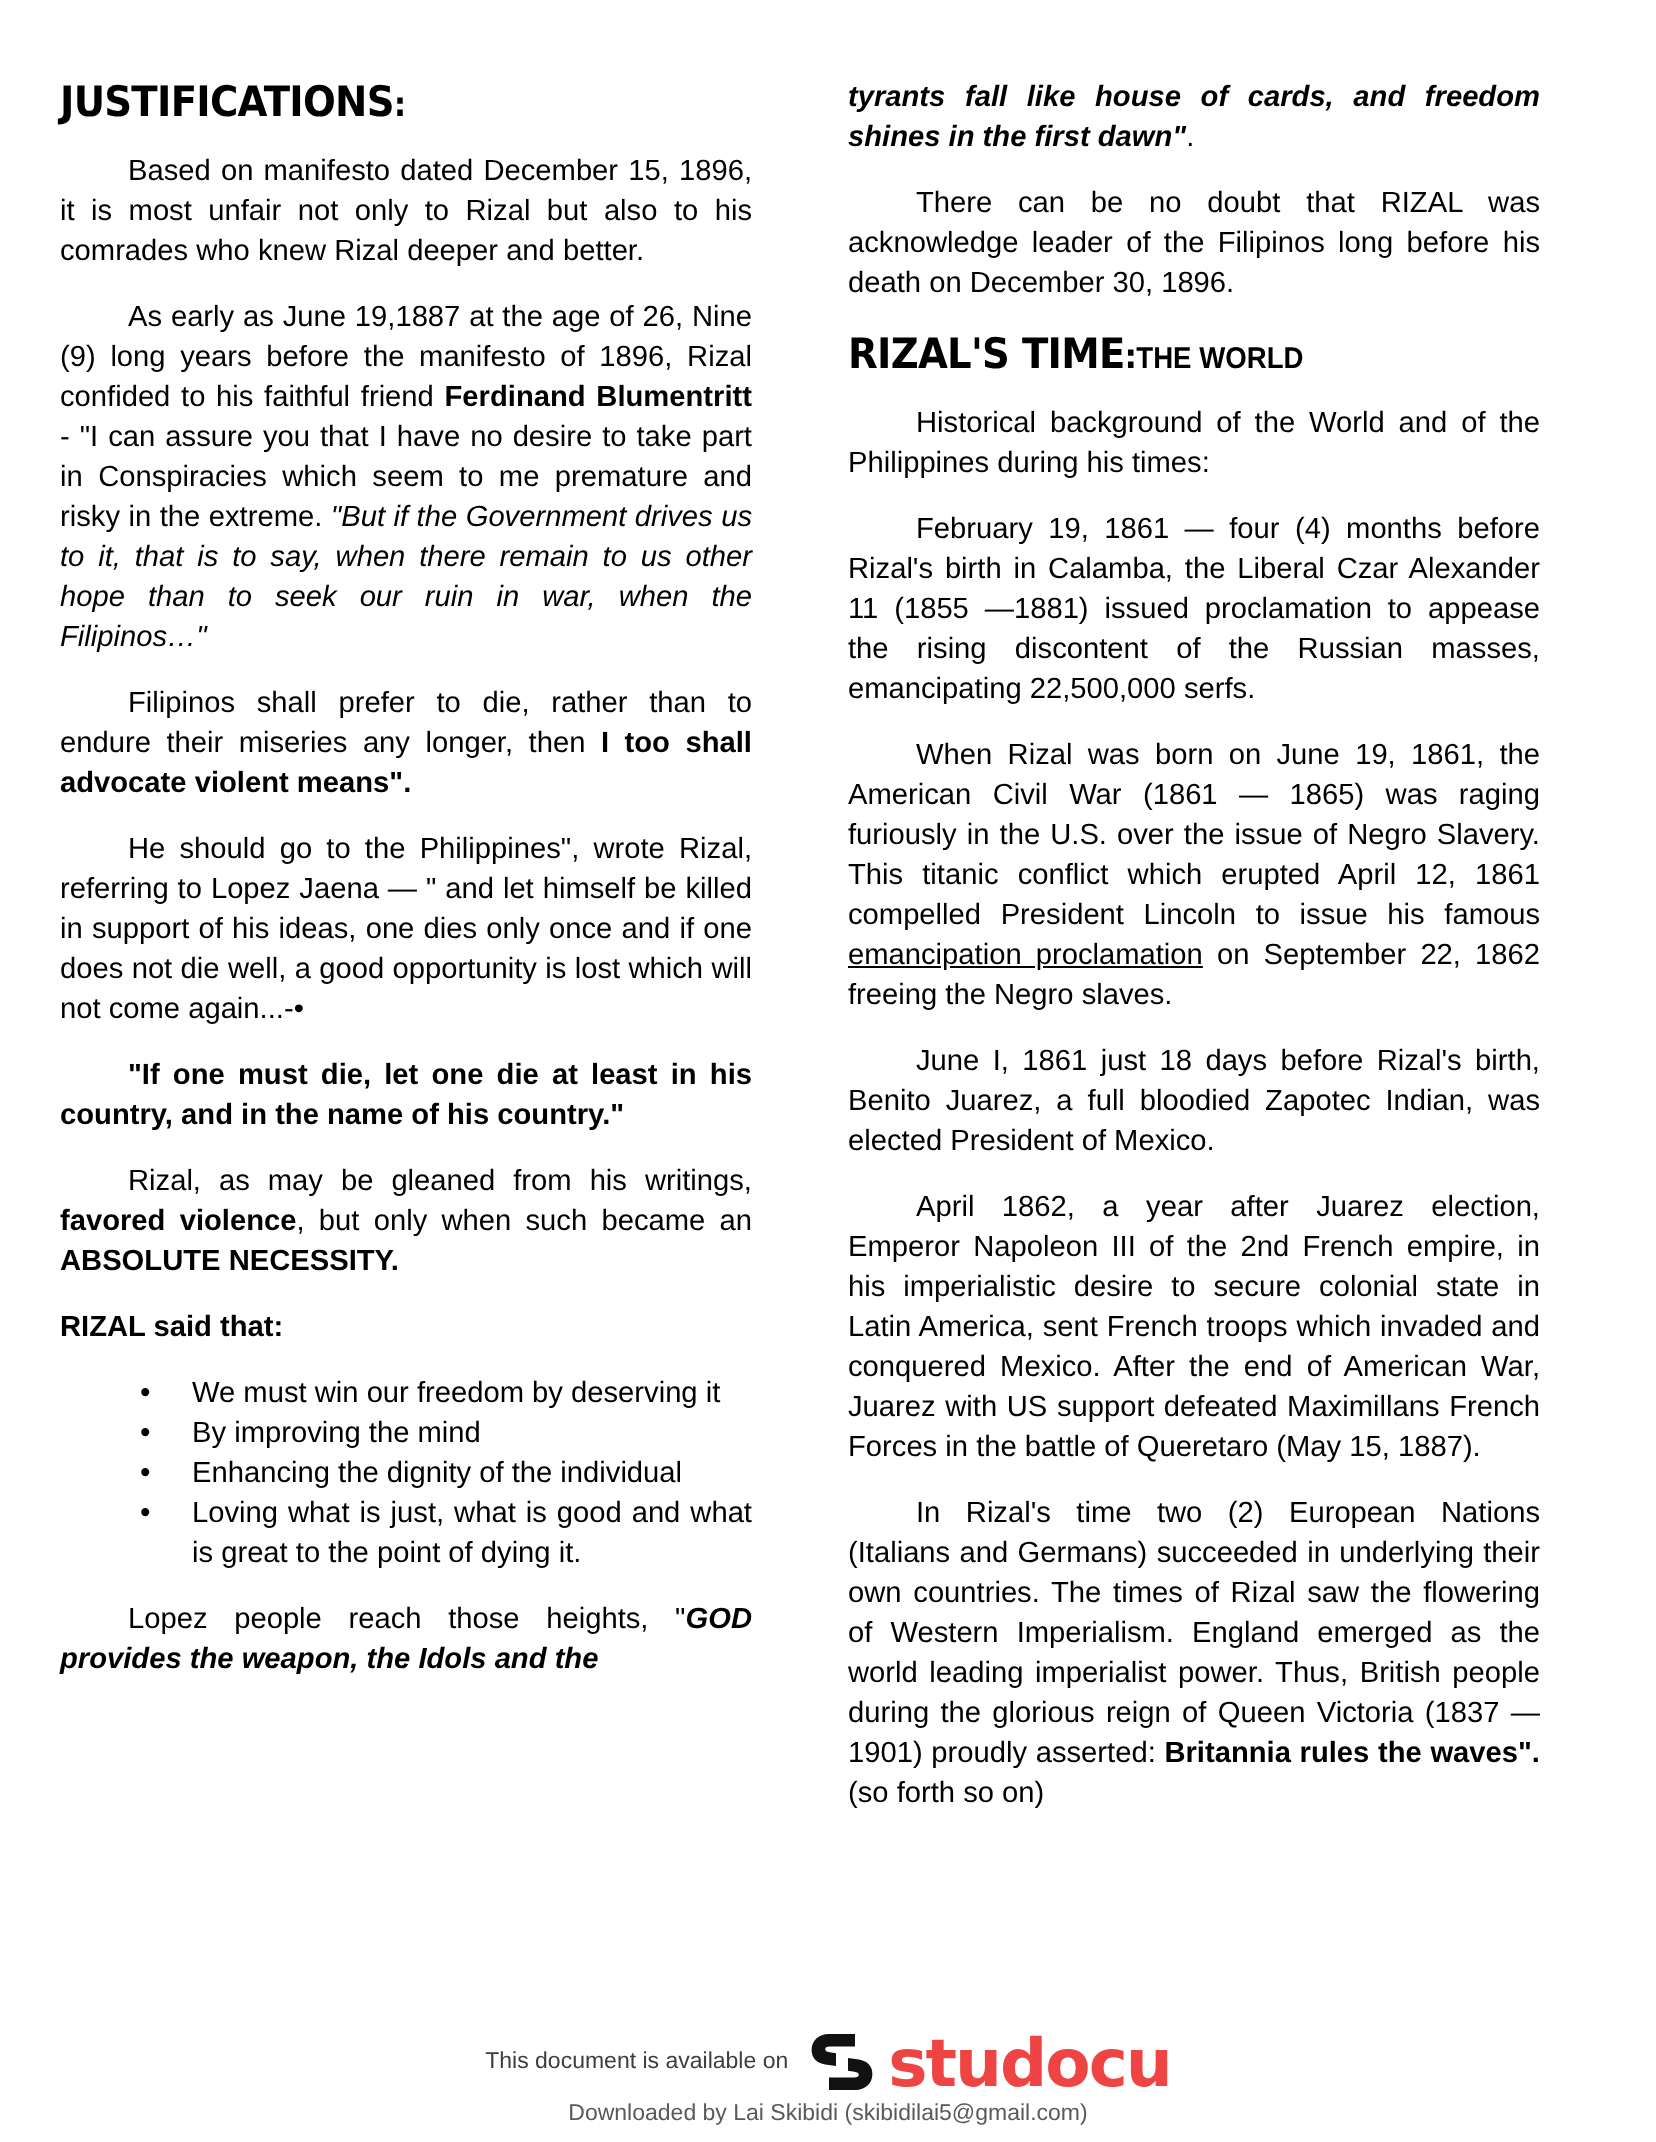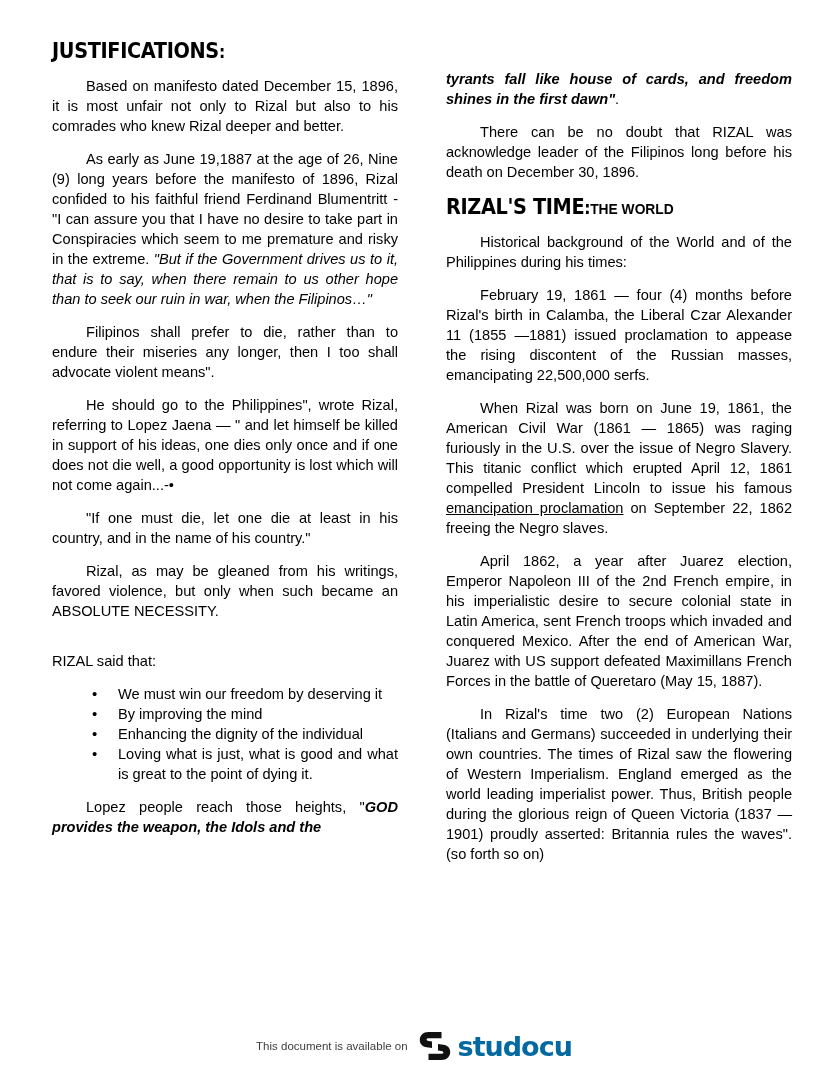--- a/index.html
+++ b/index.html
@@ -16,21 +16,21 @@
     overflow: hidden;
   }
   .page {
     position: absolute;
     left: 0; top: 0;
     width: 828px;
     height: 1071px;
   }
   .columns {
     position: absolute;
-    left: 52px;
+    left: 30px;
     top: 40px;
     width: 740px;
     height: 985px;
     display: flex;
     gap: 48px;
   }
   .col {
     width: 346px;
     position: relative;
   }
@@ -57,23 +57,22 @@
   p.para {
     margin: 0 0 13px 0;
     font-size: 14.6px;
     line-height: 1.37;
     text-align: justify;
     text-indent: 34px;
     word-spacing: 0px;
   }
   p.para.noindent {
     text-indent: 0;
-    margin-top: 30px;
-  }
-  b, .b { font-weight: normal; }
+  }
+  b, .b { font-weight: bold; }
   i, .i { font-style: italic; }
   .bi { font-weight: bold; font-style: italic; }
   .u { text-decoration: underline; }
   ul.bullets {
     margin: 2px 0 13px 0;
     padding-left: 40px;
     list-style: none;
   }
   ul.bullets li {
     font-size: 14.6px;
@@ -112,24 +111,24 @@
   }
   .logo {
     display: flex;
     align-items: center;
     gap: 6px;
   }
   .logo svg { display: block; }
   .logo-word {
     font-family: "DejaVu Sans", sans-serif;
     font-weight: bold;
-    font-size: 27px;
+    font-size: 33px;
     letter-spacing: -1px;
     line-height: 1;
-    color: #0369a1;
+    color: #ef4444;
   }
   .downloaded {
     font-size: 11.5px;
     color: #5a5a5a;
     margin-top: 3px;
   }
 </style>
 </head>
 <body>
 
@@ -174,35 +173,37 @@
       <p class="para" style="">There can be no doubt that RIZAL was acknowledge leader of the Filipinos long before his death on December 30, 1896.</p>
 
       <h1 class="section-head" style="margin-bottom:14px;"><span>RIZAL'S TIME</span><span class="colon">:</span><span class="sub">THE WORLD</span></h1>
 
       <p class="para">Historical background of the World and of the Philippines during his times:</p>
 
       <p class="para">February 19, 1861 — four (4) months before Rizal's birth in Calamba, the Liberal Czar Alexander 11 (1855 —1881) issued proclamation to appease the rising discontent of the Russian masses, emancipating 22,500,000 serfs.</p>
 
       <p class="para"><span>When Rizal was born on June 19, 1861, the American Civil War (1861 — 1865) was raging furiously in the U.S. over the issue of Negro Slavery. This titanic conflict which erupted April 12, 1861 compelled President Lincoln to issue his famous </span><span class="u">emancipation proclamation</span><span> on September 22, 1862 freeing the Negro slaves.</span></p>
 
+      <p class="para">June I, 1861 just 18 days before Rizal's birth, Benito Juarez, a full bloodied Zapotec Indian, was elected President of Mexico.</p>
 
       <p class="para">April 1862, a year after Juarez election, Emperor Napoleon III of the 2nd French empire, in his imperialistic desire to secure colonial state in Latin America, sent French troops which invaded and conquered Mexico. After the end of American War, Juarez with US support defeated Maximillans French Forces in the battle of Queretaro (May 15, 1887).</p>
 
       <p class="para"><span>In Rizal's time two (2) European Nations (Italians and Germans) succeeded in underlying their own countries. The times of Rizal saw the flowering of Western Imperialism. England emerged as the world leading imperialist power. Thus, British people during the glorious reign of Queen Victoria (1837 — 1901) proudly asserted: </span><b>Britannia rules the waves".</b><span> (so forth so on)</span></p>
 
     </div>
 
   </div>
 
   <div class="footer">
     <div class="footer-row">
       <span class="avail-text">This document is available on</span>
       <span class="logo">
         <svg width="34" height="34" viewBox="0 0 34 34">
           <path d="M23.5 3.0 L10.5 3.0 C5.2 3.0 1.8 6.4 1.8 11.0 C1.8 15.0 4.4 17.6 8.6 18.2 L14.0 19.0 L14.0 12.6 L10.8 12.1 C9.3 11.9 8.6 11.4 8.6 10.6 C8.6 9.7 9.4 9.2 10.9 9.2 L23.5 9.2 Z" fill="#111111"></path>
           <path d="M10.5 31.0 L23.5 31.0 C28.8 31.0 32.2 27.6 32.2 23.0 C32.2 19.0 29.6 16.4 25.4 15.8 L20.0 15.0 L20.0 21.4 L23.2 21.9 C24.7 22.1 25.4 22.6 25.4 23.4 C25.4 24.3 24.6 24.8 23.1 24.8 L10.5 24.8 Z" fill="#111111"></path>
         </svg>
         <span class="logo-word">studocu</span>
       </span>
     </div>
+    <div class="downloaded">Downloaded by Lai Skibidi (skibidilai5@gmail.com)</div>
   </div>
 
 </div>
 
 </body></html>

